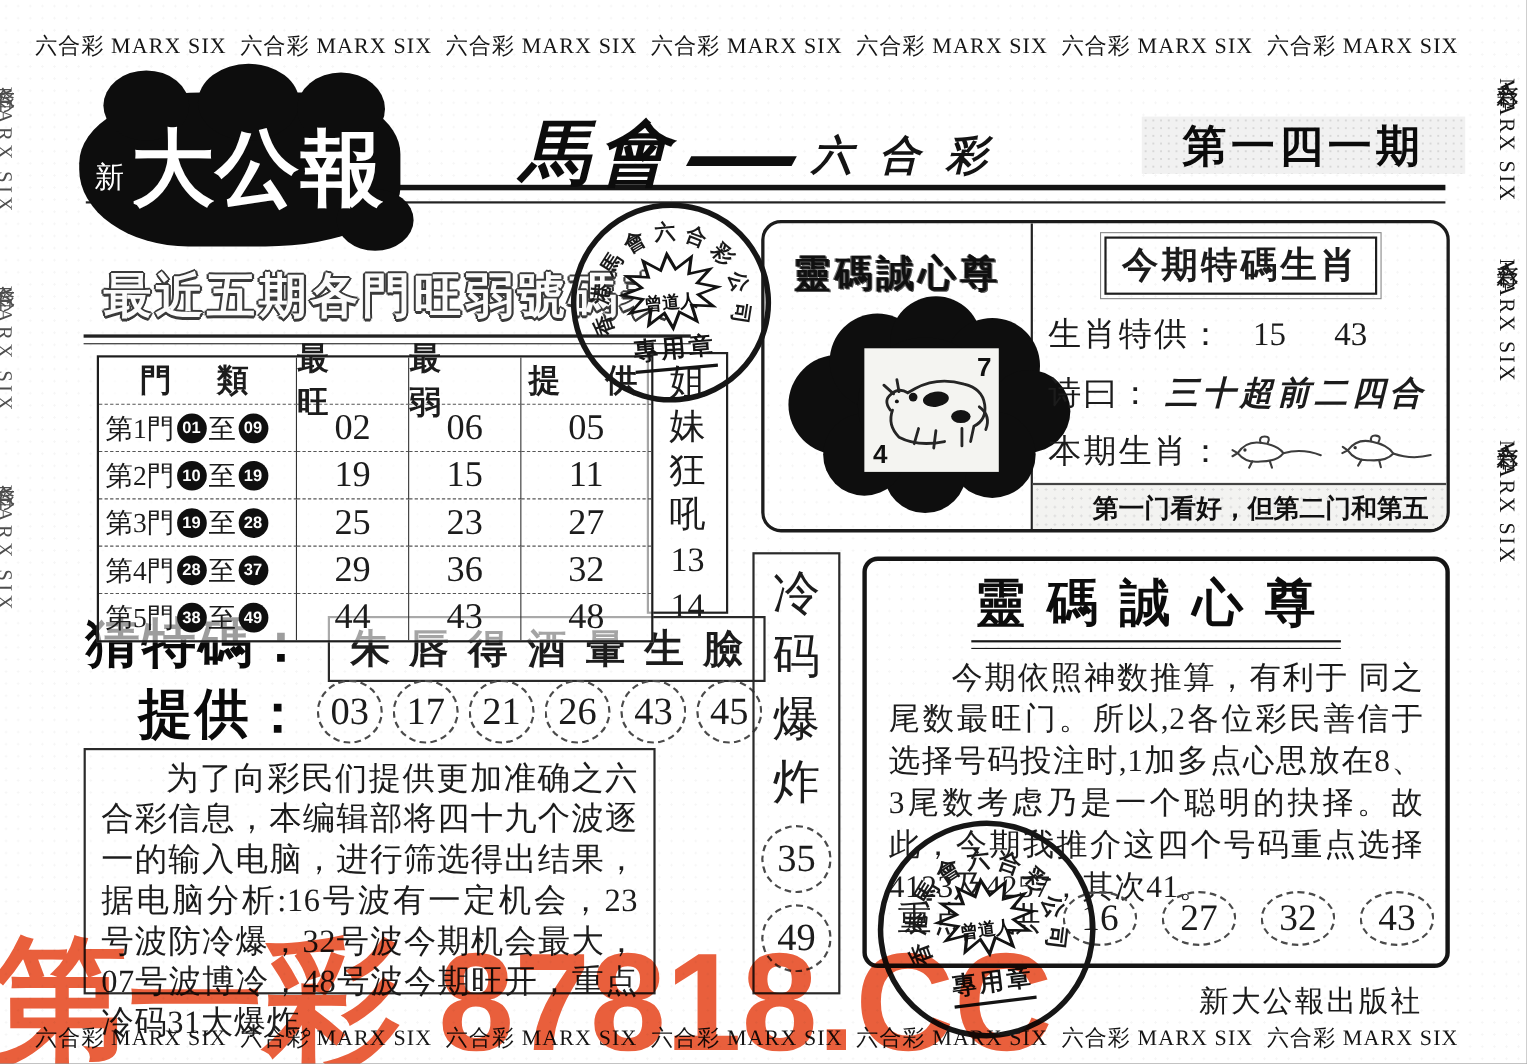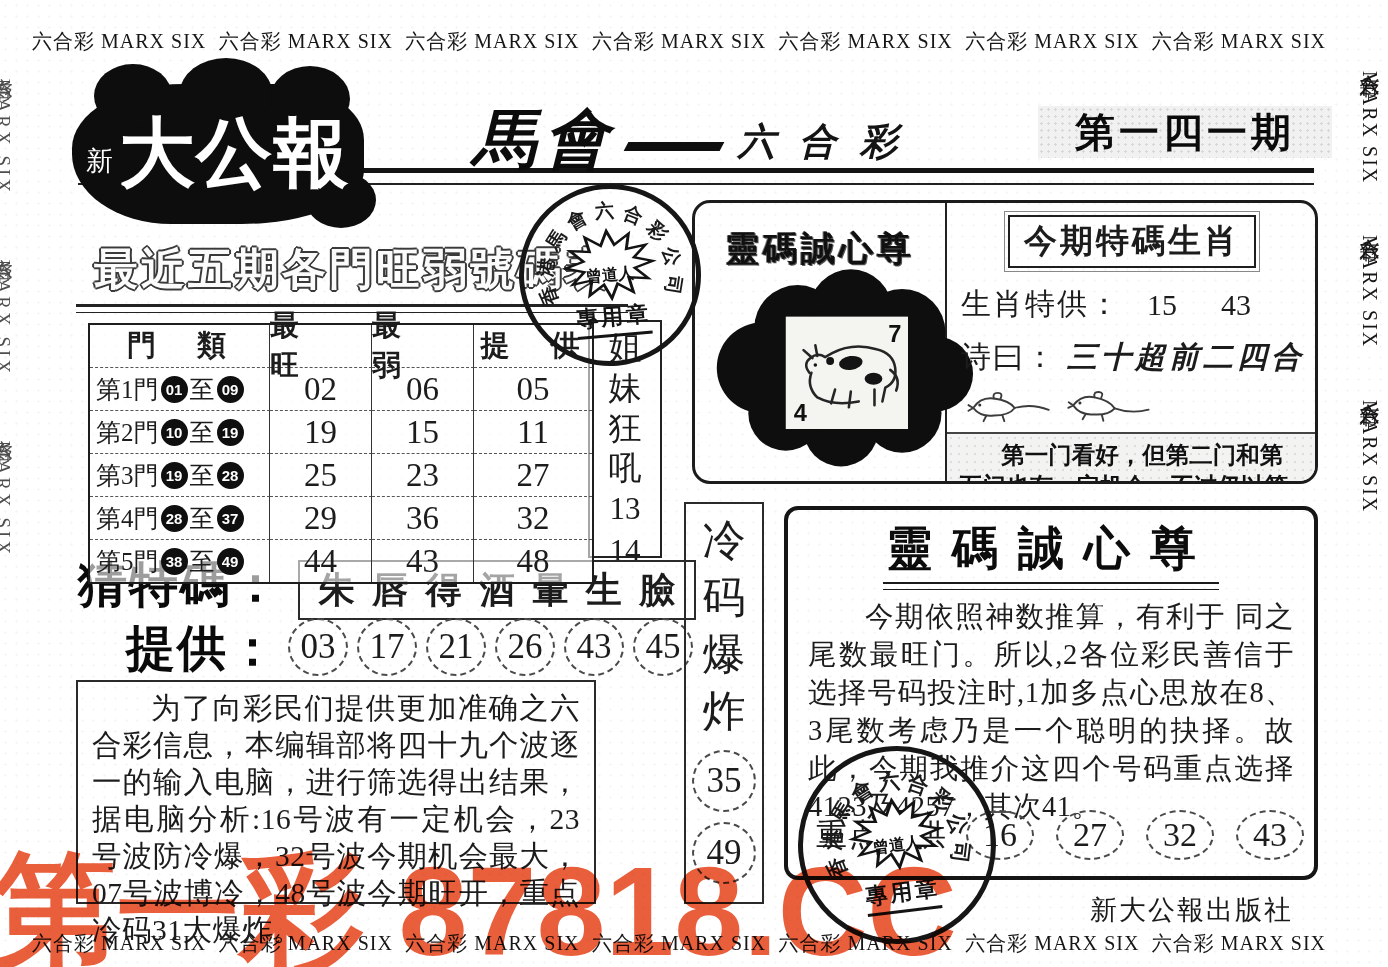--- a/index.html
+++ b/index.html
@@ -375,20 +375,21 @@
       <div class="zline">
         <span class="lbl">生肖特供：</span>
         <span class="big-gap">15</span>
         <span class="big-gap2">43</span>
       </div>
       <div class="zline">
         <span class="lbl">诗曰：</span>
         <span class="poem">三十超前二四合</span>
       </div>
       <div class="zline">
+        <span class="lbl">本期生肖：</span>
         <span class="rats">
           <svg width="86" height="34" viewBox="0 0 90 36">
             <g stroke="#3c3c3c" stroke-width="2" fill="none" stroke-linecap="round">
               <path d="M6 19 Q14 7 28 9 Q44 11 50 19 Q44 27 28 27 Q14 29 6 19"></path>
               <path d="M50 19 Q68 14 86 21"></path>
               <path d="M28 9 q-2 -6 4 -6 q6 0 3 6"></path>
               <path d="M20 27 l-3 6 M37 27 l2 6"></path>
               <path d="M6 19 l-5 -3 M6 19 l-5 3"></path>
             </g>
               <circle cx="13" cy="16" r="1.6" fill="#333"></circle>

